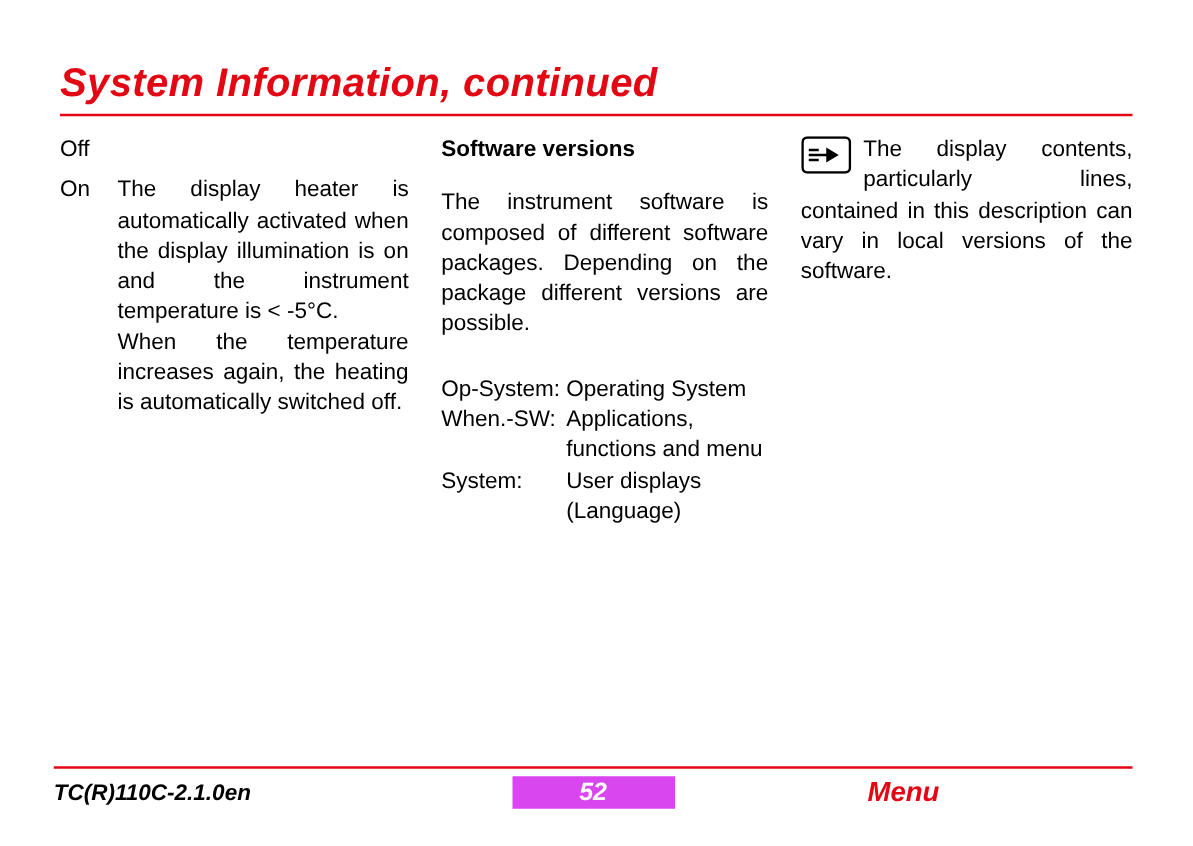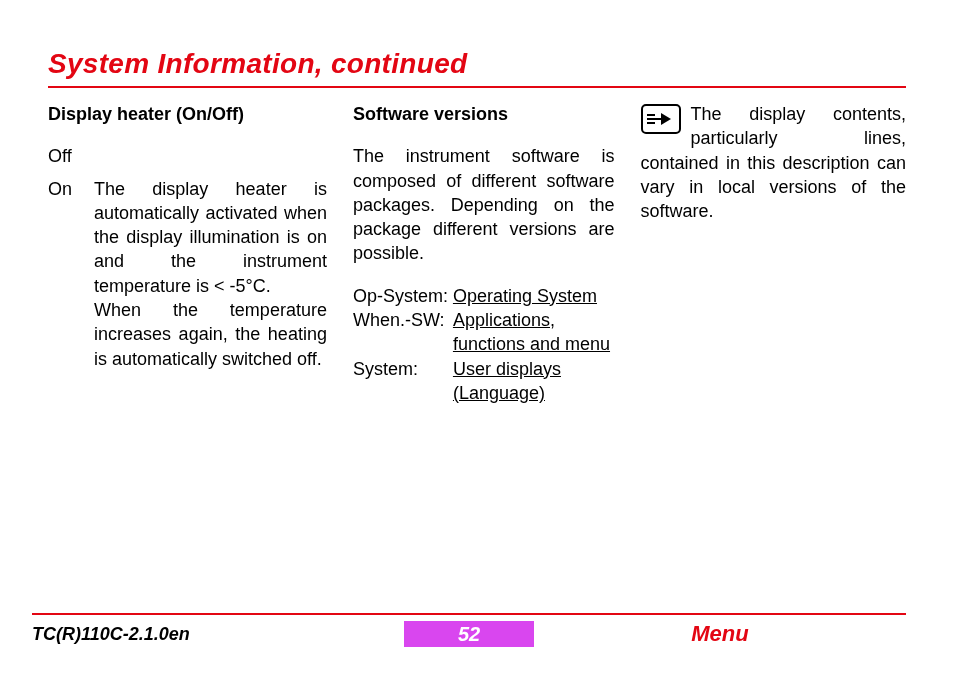--- a/index.html
+++ b/index.html
@@ -15,21 +15,21 @@
     position: relative;
     width: 954px;
     height: 677px;
     box-sizing: border-box;
     padding: 48px 48px 0 48px;
   }
   .title {
     color: #e30613;
     font-style: italic;
     font-weight: 700;
-    font-size: 28px;
+    font-size: 32px;
     margin: 0 0 6px 0;
     letter-spacing: 0.3px;
   }
   .hr {
     height: 2px;
     background: #e30613;
     margin-bottom: 14px;
   }
   .columns {
     display: flex;
@@ -49,32 +49,32 @@
   .def-row {
     display: flex;
     margin-bottom: 8px;
     text-align: justify;
   }
   .def-label { width: 46px; flex: 0 0 46px; }
   .def-text  { flex: 1; }
   .just { text-align: justify; }
   .sv-row { display: flex; }
   .sv-label { width: 100px; flex: 0 0 100px; }
-  .sv-text  { flex: 1; text-decoration: underline; }
+  .sv-text  { flex: 1; }
   .note {
     position: relative;
     text-align: justify;
   }
   .note-icon {
     float: left;
     margin: 2px 10px 0 0;
   }
   .footer {
     position: absolute;
-    left: 32px;
+    left: 43px;
     right: 48px;
     bottom: 30px;
   }
   .footer-hr {
     height: 2px;
     background: #e30613;
     margin-bottom: 6px;
   }
   .footer-line {
     display: flex;
@@ -112,36 +112,35 @@
 <body>
 
 <div class="page">
 
   <h1 class="title">System Information, continued</h1>
   <div class="hr"></div>
 
   <div class="columns">
 
     <div class="col col1">
-      <div class="bold-head">Display heater (On/Off)</div>
 
       <div class="def-row">
         <div class="def-label">Off</div>
       </div>
 
       <div class="def-row">
         <div class="def-label">On</div>
         <div class="def-text" style="white-space:pre-line;">The display heater is automatically activated when the display illumination is on and the instrument temperature is &lt; -5°C.
 When the temperature increases again, the heating is automatically switched off.</div>
       </div>
     </div>
 
     <div class="col col2">
       <div class="bold-head">Software versions</div>
-      <div class="just" style="margin-bottom:18px;">The instrument software is composed of different software packages. Depending on the package different versions are possible.</div>
+      <div class="just" style="margin-bottom:28px;">The instrument software is composed of different software packages. Depending on the package different versions are possible.</div>
 
       <div id="sv-rows">
           <div class="sv-row">
             <div class="sv-label">Op-System:</div>
             <div class="sv-text">Operating System</div>
           </div>
           <div class="sv-row">
             <div class="sv-label">When.-SW:</div>
             <div class="sv-text">Applications, functions and menu</div>
           </div>

